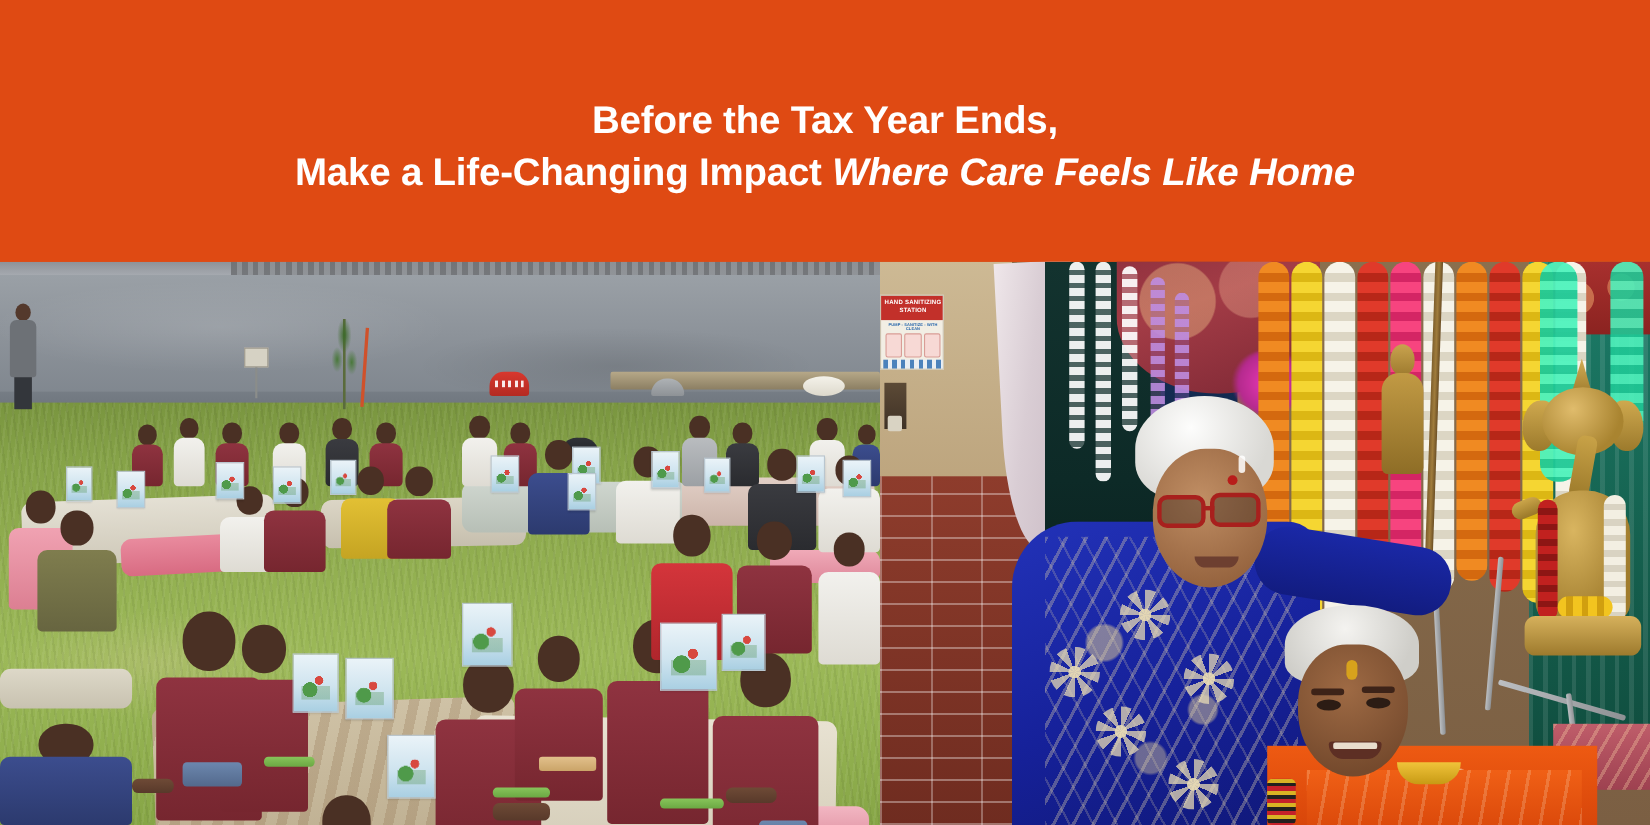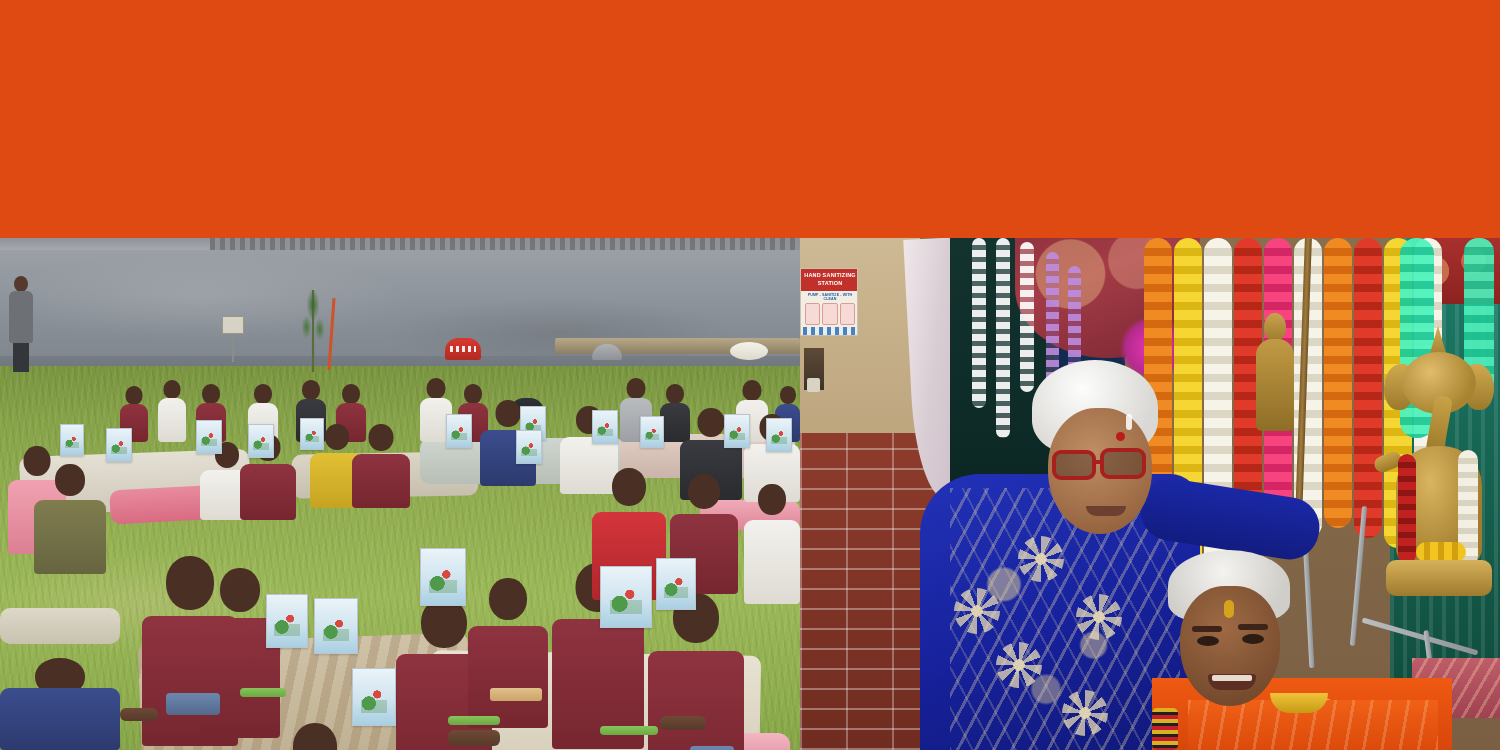--- a/index.html
+++ b/index.html
@@ -782,20 +782,24 @@
     white-space:nowrap;
     letter-spacing:-0.1px;
   }
 </style>
 </head>
 <body>
 
 <div id="banner">
 
   <div id="headline">
+    <div class="hl-line hl-1">Before the Tax Year Ends,</div>
+    <div class="hl-line hl-2">
+      <span>Make a Life-Changing Impact </span><span class="ital">Where Care Feels Like Home</span>
+    </div>
   </div>
 
   <div id="photos">
 
     <div class="photo" id="photo-left">
       <div class="lp-sky"></div>
       <div class="lp-fence"></div>
       <div class="lp-wall"></div>
       <div class="lp-wall-grain"></div>
       <div class="lp-wall-bottom"></div>

